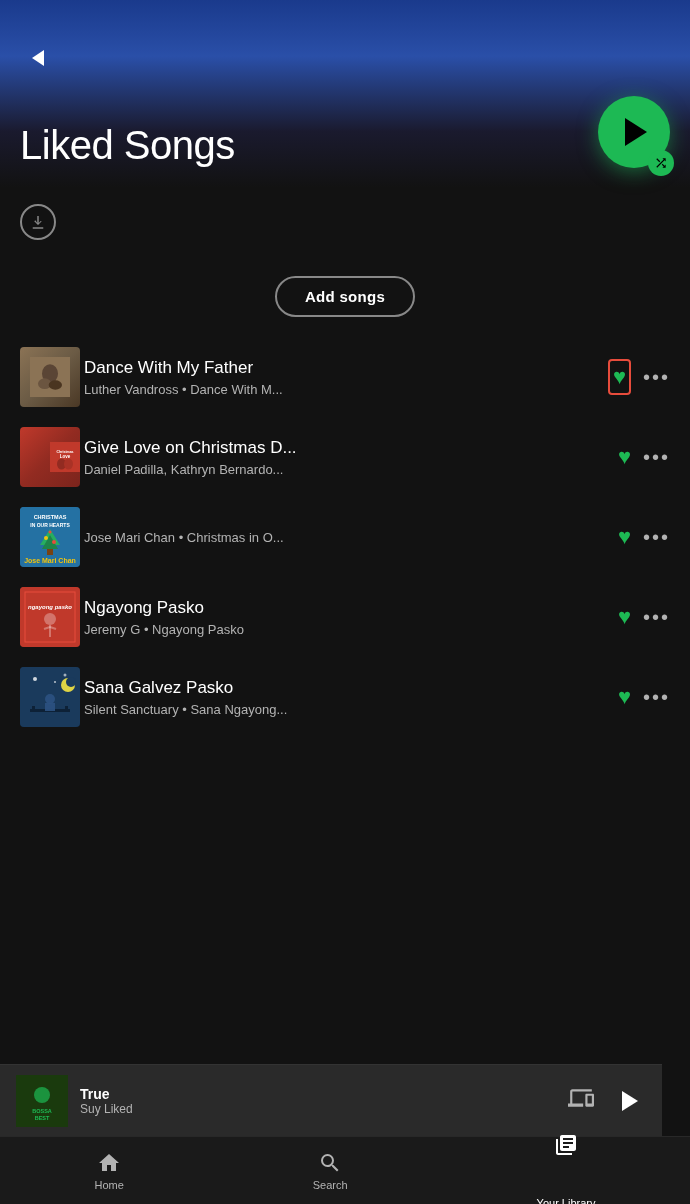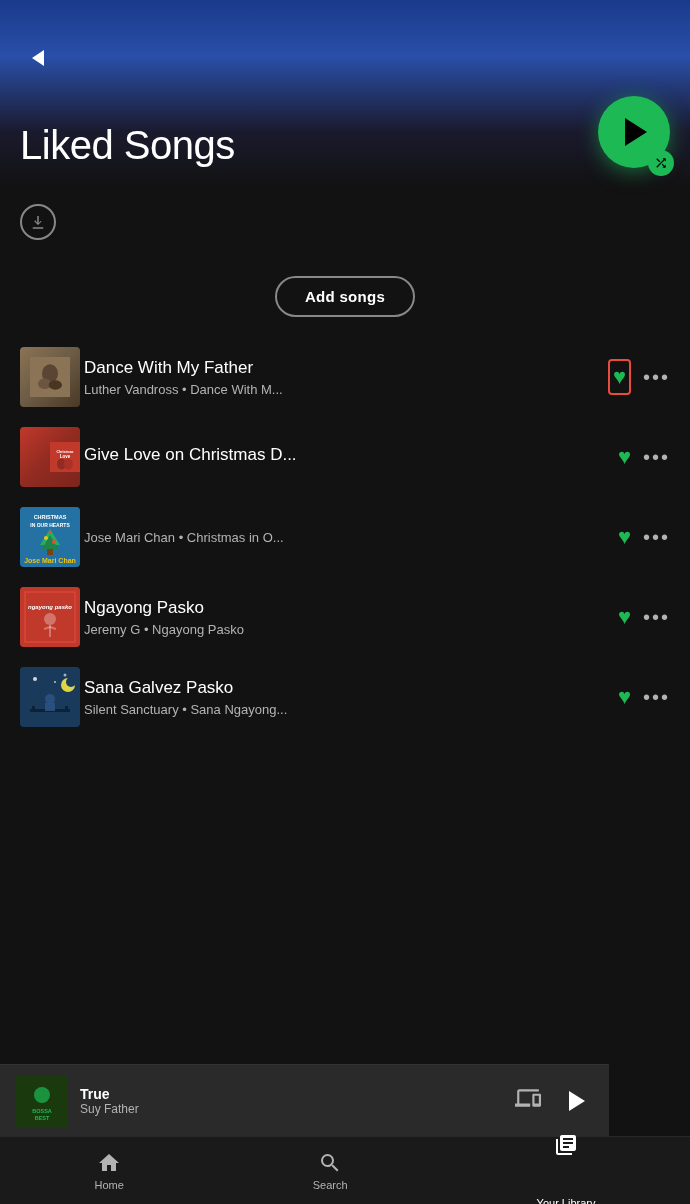--- a/index.html
+++ b/index.html
@@ -252,21 +252,21 @@
       font-size: 20px;
       cursor: pointer;
       letter-spacing: 2px;
     }
 
     
     .now-playing-bar {
       position: fixed;
       bottom: 68px;
       left: 0;
-      width: 609px;
+      width: 662px;
       height: 72px;
       background: #2a2a2a;
       display: flex;
       align-items: center;
       padding: 0 16px;
       gap: 12px;
       border-top: 1px solid #333;
     }
 
     .now-playing-art {
@@ -432,20 +432,21 @@
       <svg width="60" height="60" viewBox="0 0 60 60">
         <rect width="60" height="60" fill="#c0392b"></rect>
         <text x="30" y="22" text-anchor="middle" fill="#fff" font-size="7" font-weight="bold">Christmas</text>
         <text x="30" y="32" text-anchor="middle" fill="#fff" font-size="9" font-weight="bold">Love</text>
         <ellipse cx="23" cy="44" rx="9" ry="11" fill="#922b21"></ellipse>
         <ellipse cx="37" cy="44" rx="9" ry="11" fill="#a93226"></ellipse>
       </svg>
     </div>
     <div class="song-info">
       <div class="song-name">Give Love on Christmas D...</div>
+      <div class="song-meta">Daniel Padilla, Kathryn Bernardo...</div>
     </div>
     <div class="song-actions">
       <span class="heart-icon">♥</span>
       <span class="more-icon">•••</span>
     </div>
   </div>
 
   <div class="song-item">
     <div class="album-art art-christmas-hearts">
       <svg width="60" height="60" viewBox="0 0 60 60">
@@ -531,21 +532,21 @@
   <div class="now-playing-art">
     <svg width="52" height="52" viewBox="0 0 52 52">
       <rect width="52" height="52" fill="#1a3a0d"></rect>
       <circle cx="26" cy="20" r="8" fill="#1DB954" opacity="0.7"></circle>
       <text x="26" y="38" text-anchor="middle" fill="#1DB954" font-size="5.5" font-weight="bold">BOSSA</text>
       <text x="26" y="45" text-anchor="middle" fill="#1DB954" font-size="5.5" font-weight="bold">BEST</text>
     </svg>
   </div>
   <div class="now-playing-info">
     <div class="now-playing-title">True</div>
-    <div class="now-playing-artist">Suy Father</div>
+    <div class="now-playing-artist">Suy Liked</div>
   </div>
   <div class="now-playing-controls">
     <div class="device-icon">
       <svg width="26" height="26" viewBox="0 0 24 24" fill="#b3b3b3">
         <path d="M4 6h18V4H4c-1.1 0-2 .9-2 2v11H0v3h14v-3H4V6zm19 2h-6c-.55 0-1 .45-1 1v10c0 .55.45 1 1 1h6c.55 0 1-.45 1-1V9c0-.55-.45-1-1-1zm-1 9h-4v-7h4v7z"></path>
       </svg>
     </div>
     <div class="np-play-btn">
       <div class="np-play-triangle"></div>
     </div>

